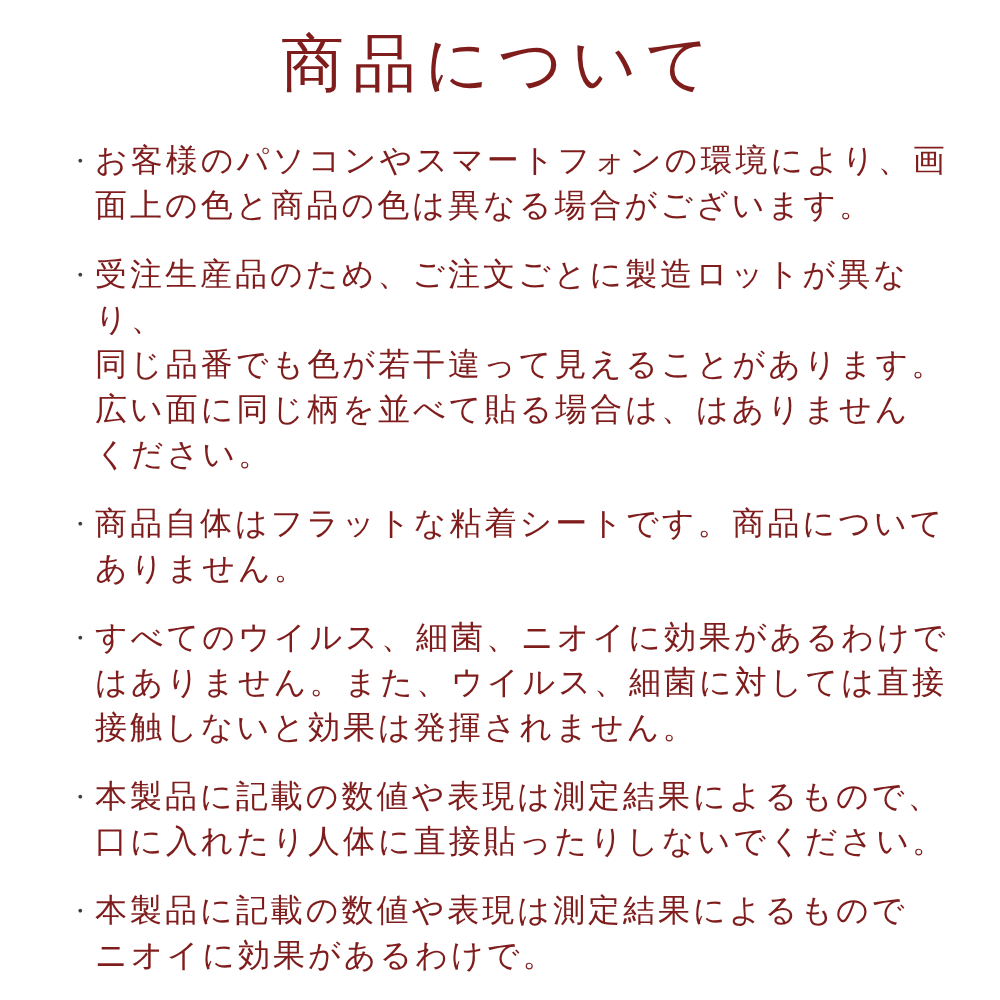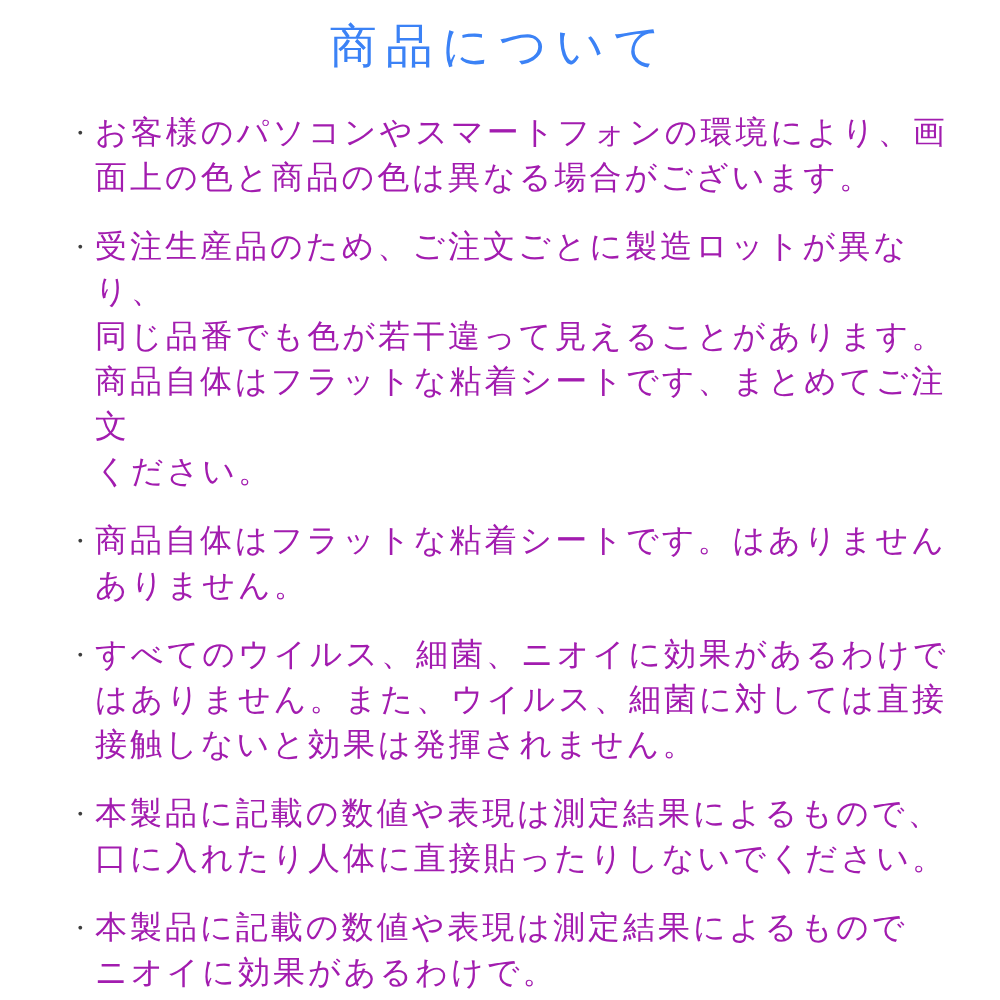--- a/index.html
+++ b/index.html
@@ -9,27 +9,27 @@
   }
   .page {
     position: relative;
     width: 1000px;
     height: 1000px;
     background: #ffffff;
     overflow: hidden;
     font-family: "Liberation Sans", "DejaVu Sans", sans-serif;
   }
   .page-title {
-    margin: 0;
+    margin: 8px;
     padding-top: 18px;
     text-align: center;
-    font-size: 47px;
+    font-size: 63px;
     font-weight: 400;
     letter-spacing: 9px;
-    color: #3b82f6;
+    color: #7f1d1d;
     line-height: 1.2;
   }
   .notes-list {
     list-style: none;
     margin: 36px 0 0 0;
     padding: 0 48px 0 68px;
   }
   .note-item {
     display: flex;
     align-items: flex-start;
@@ -46,21 +46,21 @@
     line-height: 45px;
     color: #3d3d3d;
   }
   .note-text {
     flex: 1 1 auto;
     font-size: 32px;
     font-weight: 400;
     line-height: 45px;
     letter-spacing: 3px;
     white-space: pre-line;
-    color: #a21caf;
+    color: #7f1d1d;
   }
 </style>
 </head>
 <body>
 
 <div class="page">
 
   <h1 class="page-title">商品について</h1>
 
   <ul class="notes-list">
@@ -68,27 +68,27 @@
     <li class="note-item">
       <span class="bullet">・</span>
       <div class="note-text">お客様のパソコンやスマートフォンの環境により、画
 面上の色と商品の色は異なる場合がございます。</div>
     </li>
 
     <li class="note-item">
       <span class="bullet">・</span>
       <div class="note-text">受注生産品のため、ご注文ごとに製造ロットが異なり、
 同じ品番でも色が若干違って見えることがあります。
-商品自体はフラットな粘着シートです、まとめてご注文
+広い面に同じ柄を並べて貼る場合は、はありません
 ください。</div>
     </li>
 
     <li class="note-item">
       <span class="bullet">・</span>
-      <div class="note-text">商品自体はフラットな粘着シートです。はありません
+      <div class="note-text">商品自体はフラットな粘着シートです。商品について
 ありません。</div>
     </li>
 
     <li class="note-item">
       <span class="bullet">・</span>
       <div class="note-text">すべてのウイルス、細菌、ニオイに効果があるわけで
 はありません。また、ウイルス、細菌に対しては直接
 接触しないと効果は発揮されません。</div>
     </li>
 

